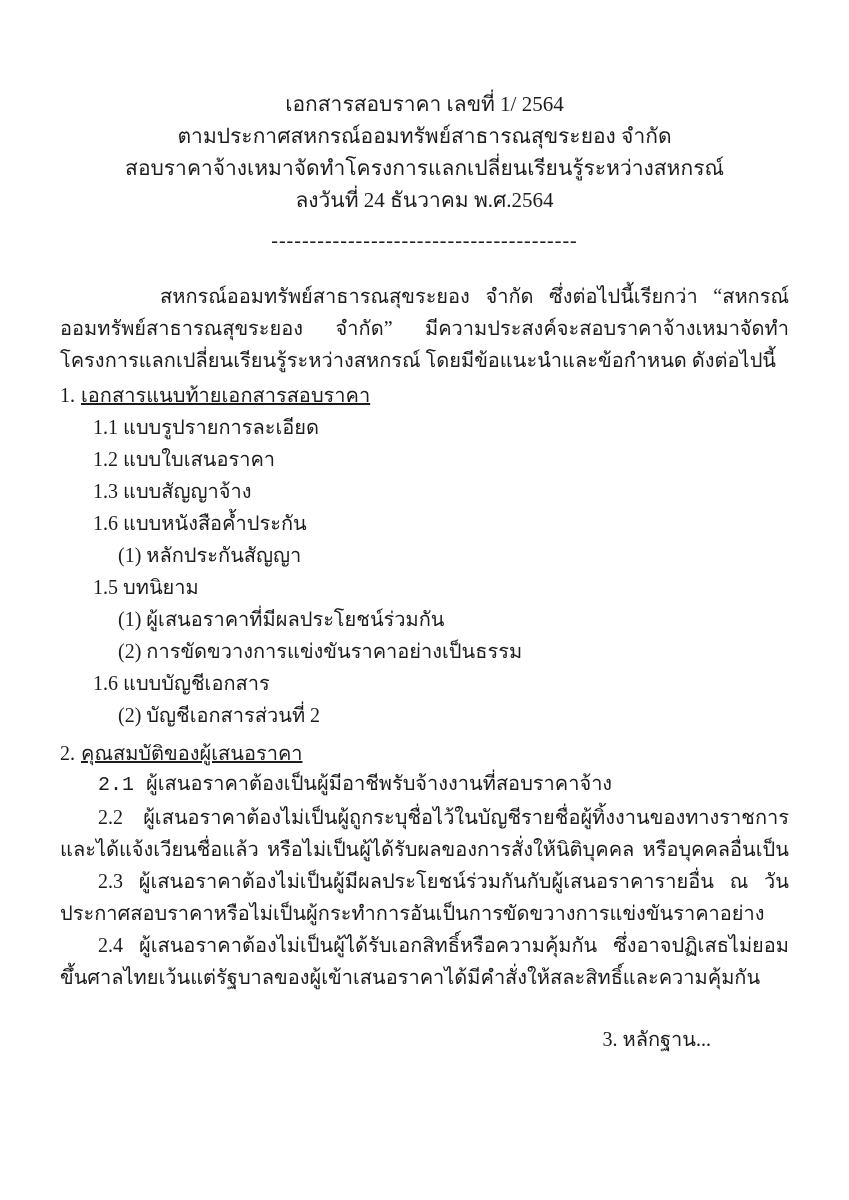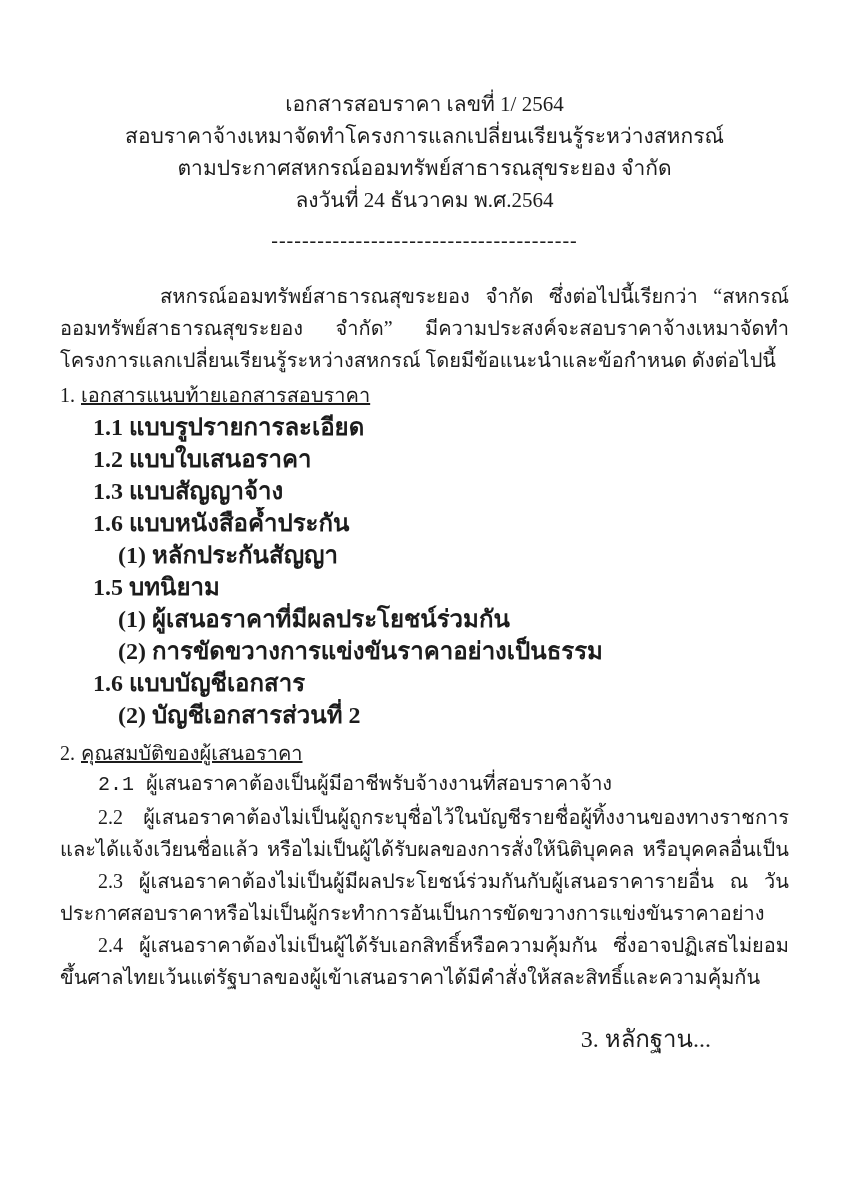--- a/index.html
+++ b/index.html
@@ -31,50 +31,50 @@
     max-height: 96px; overflow: hidden;
     text-align: justify;
   }
   .section-heading {
     font-size: 20px; line-height: 32px;
     margin-top: 3px;
     white-space: nowrap; overflow: hidden;
   }
   .section-heading .sec-title { text-decoration: underline; margin-left: 6px; }
   .item {
-    font-size: 24px; line-height: 32px;
-    white-space: nowrap; overflow: hidden; font-weight: bold;
+    font-size: 20px; line-height: 32px;
+    white-space: nowrap; overflow: hidden;
   }
   .lvl1 { padding-left: 33px; }
   .lvl2 { padding-left: 58px; }
   .sec2 { margin-top: 6px; }
   .para-item {
     font-size: 20px; line-height: 32px;
     text-indent: 38px;
     text-align: justify;
   }
   .one-line { max-height: 32px; white-space: nowrap; overflow: hidden; font-family: Liberation Mono, monospace; }
   .two-line { max-height: 64px; overflow: hidden; }
   .footer-note {
     margin-top: 30px;
-    font-size: 24px; line-height: 32px;
+    font-size: 20px; line-height: 32px;
     text-align: right;
     padding-right: 78px;
     white-space: nowrap; overflow: hidden;
   }
 </style>
 </head>
 <body>
 
 <div class="page">
 
   <div class="doc-header">
     <div class="title-line">เอกสารสอบราคา เลขที่ 1/ 2564</div>
+    <div class="title-line">ตามประกาศสหกรณ์ออมทรัพย์สาธารณสุขระยอง จำกัด</div>
     <div class="title-line">สอบราคาจ้างเหมาจัดทำโครงการแลกเปลี่ยนเรียนรู้ระหว่างสหกรณ์</div>
-    <div class="title-line">ตามประกาศสหกรณ์ออมทรัพย์สาธารณสุขระยอง จำกัด</div>
     <div class="title-line">ลงวันที่ 24 ธันวาคม พ.ศ.2564</div>
   </div>
 
   <div class="separator">----------------------------------------</div>
 
   <div class="intro">สหกรณ์ออมทรัพย์สาธารณสุขระยอง จำกัด ซึ่งต่อไปนี้เรียกว่า “สหกรณ์ออมทรัพย์สาธารณสุขระยอง จำกัด” มีความประสงค์จะสอบราคาจ้างเหมาจัดทำโครงการแลกเปลี่ยนเรียนรู้ระหว่างสหกรณ์ โดยมีข้อแนะนำและข้อกำหนด ดังต่อไปนี้</div>
 
   <div class="section-heading">
     <span class="sec-num">1.</span><span class="sec-title">เอกสารแนบท้ายเอกสารสอบราคา</span>
   </div>

